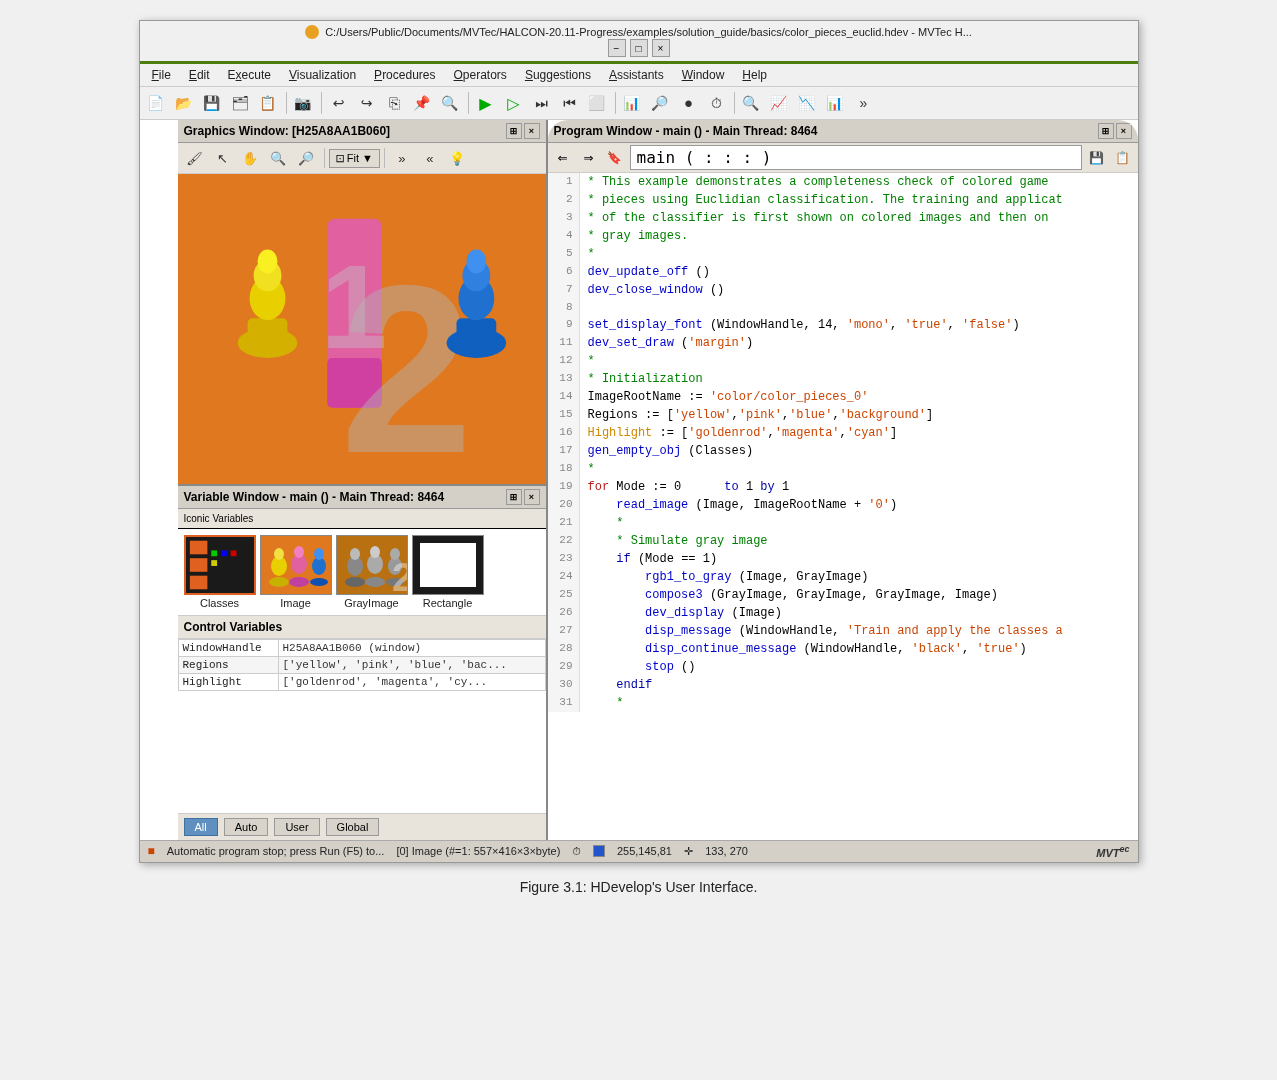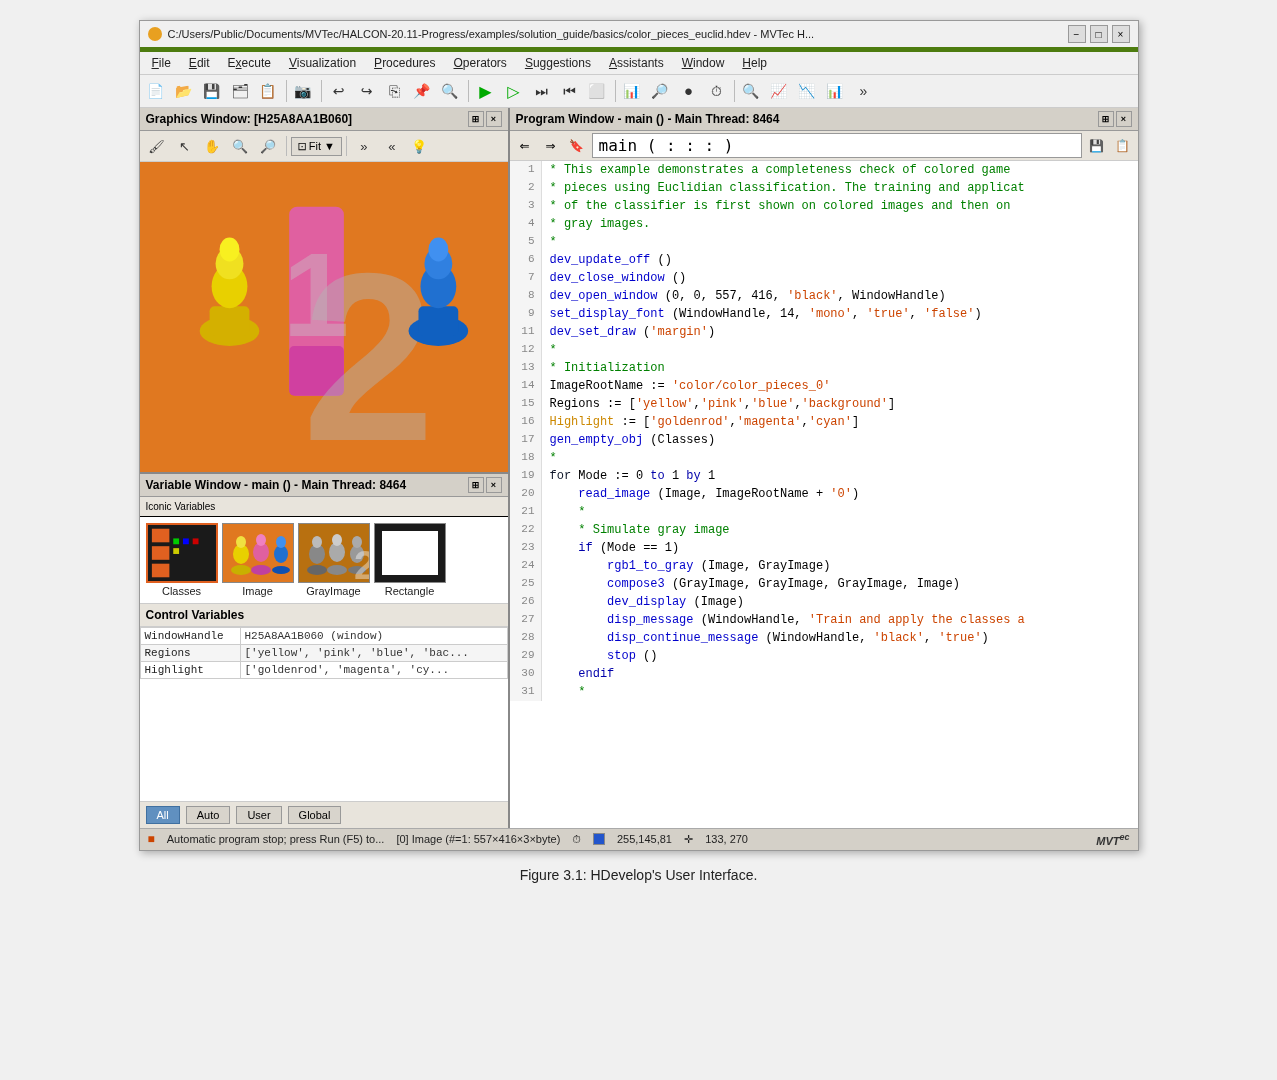--- a/index.html
+++ b/index.html
@@ -14,25 +14,26 @@
     }
     .screenshot-container {
       width: 1000px;
       background: #fff;
       border: 1px solid #999;
       box-shadow: 2px 2px 8px rgba(0,0,0,0.3);
     }
     
     .title-bar {
       background: #f0f0f0;
-      border-bottom: 5px solid #4d7c0f;
+      border-bottom: 3px solid #4d7c0f;
       padding: 4px 8px;
       display: flex;
       align-items: center;
       justify-content: space-between;
+      flex-direction: column;
     }
     .title-bar-left {
       display: flex;
       align-items: center;
       gap: 6px;
     }
     .title-icon {
       width: 14px; height: 14px;
       background: #e8a020;
       border-radius: 50%;
@@ -87,20 +88,21 @@
     }
     .toolbar-sep {
       width: 1px; height: 22px;
       background: #bbb;
       margin: 0 2px;
     }
     
     .main-content {
       display: flex;
       height: 720px;
+      padding-left: 38px;
     }
     
     .left-panel {
       width: 370px;
       min-width: 370px;
       display: flex;
       flex-direction: column;
       border-right: 2px solid #888;
     }
     
@@ -244,20 +246,21 @@
       cursor: pointer;
       font-size: 11px;
     }
     .filter-btn.active { background: #6090c0; color: #fff; border-color: #4070a0; }
     
     .right-panel {
       flex: 1;
       display: flex;
       flex-direction: column;
       overflow: hidden;
+      border-radius: 20px;
     }
     .program-toolbar {
       background: #e8e4dc;
       padding: 2px 4px;
       display: flex;
       align-items: center;
       gap: 4px;
       border-bottom: 1px solid #ccc;
     }
     .nav-btn {
@@ -613,21 +616,20 @@
               <span class="line-code"><span class="c-func">dev_update_off</span> ()</span>
             </div>
 
             <div class="code-line">
               <span class="line-num">7</span>
               <span class="line-code"><span class="c-func">dev_close_window</span> ()</span>
             </div>
 
             <div class="code-line">
               <span class="line-num">8</span>
-              <span class="line-code"><span class="c-func">dev_open_window</span> (0, 0, 557, 416, <span class="c-string">'black'</span>, WindowHandle)</span>
             </div>
 
             <div class="code-line">
               <span class="line-num">9</span>
               <span class="line-code"><span class="c-func">set_display_font</span> (WindowHandle, 14, <span class="c-string">'mono'</span>, <span class="c-string">'true'</span>, <span class="c-string">'false'</span>)</span>
             </div>
 
 
             <div class="code-line">
               <span class="line-num">11</span>
@@ -664,21 +666,21 @@
               <span class="line-code"><span class="c-func">gen_empty_obj</span> (Classes)</span>
             </div>
 
             <div class="code-line">
               <span class="line-num">18</span>
               <span class="line-code c-comment">*</span>
             </div>
 
             <div class="code-line">
               <span class="line-num">19</span>
-              <span class="line-code"><span style="color:#0f172a;text-align:center;">for</span> Mode := 0 <span style="color:#0000aa;">to</span> 1 <span style="color:#0000aa;">by</span> 1</span>
+              <span class="line-code"><span style="color:#b91c1c;text-align:center;">for</span> Mode := 0 <span style="color:#0000aa;margin-left:36px;">to</span> 1 <span style="color:#0000aa;">by</span> 1</span>
             </div>
 
             <div class="code-line">
               <span class="line-num">20</span>
               <span class="line-code">    <span class="c-func">read_image</span> (Image, ImageRootName + <span class="c-string">'0'</span>)</span>
             </div>
 
             <div class="code-line">
               <span class="line-num">21</span>
               <span class="line-code c-comment">    *</span>

